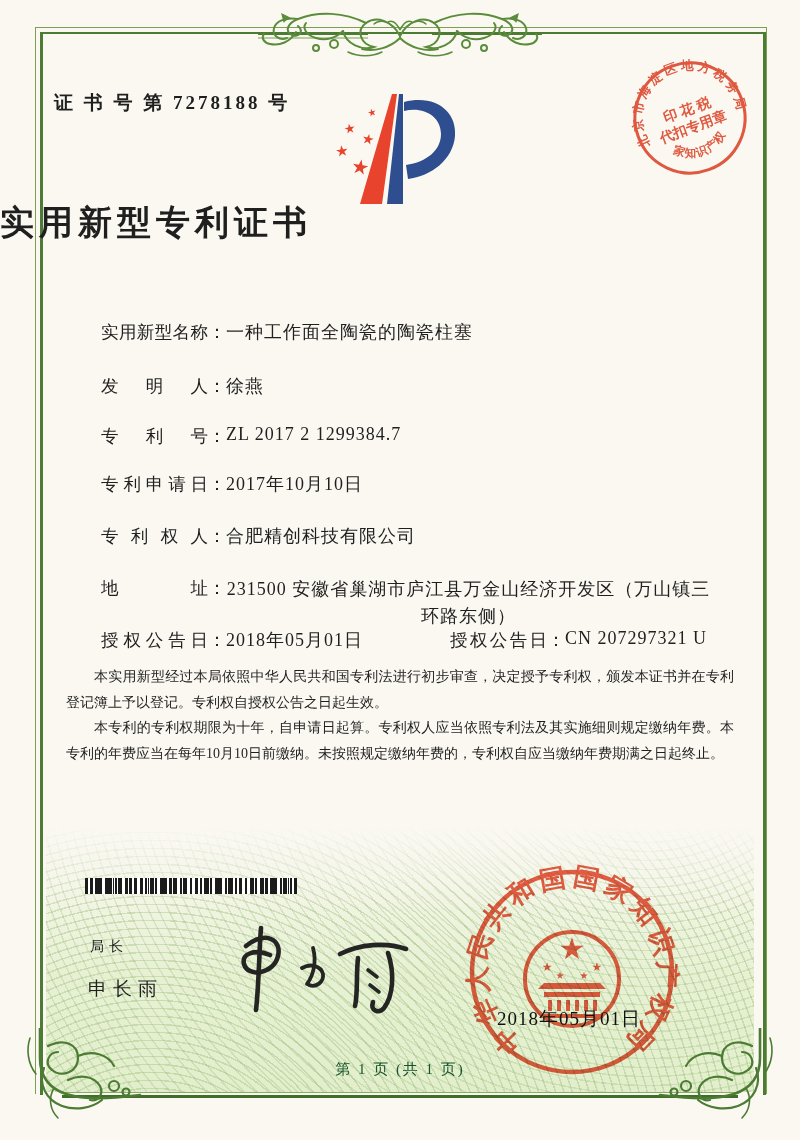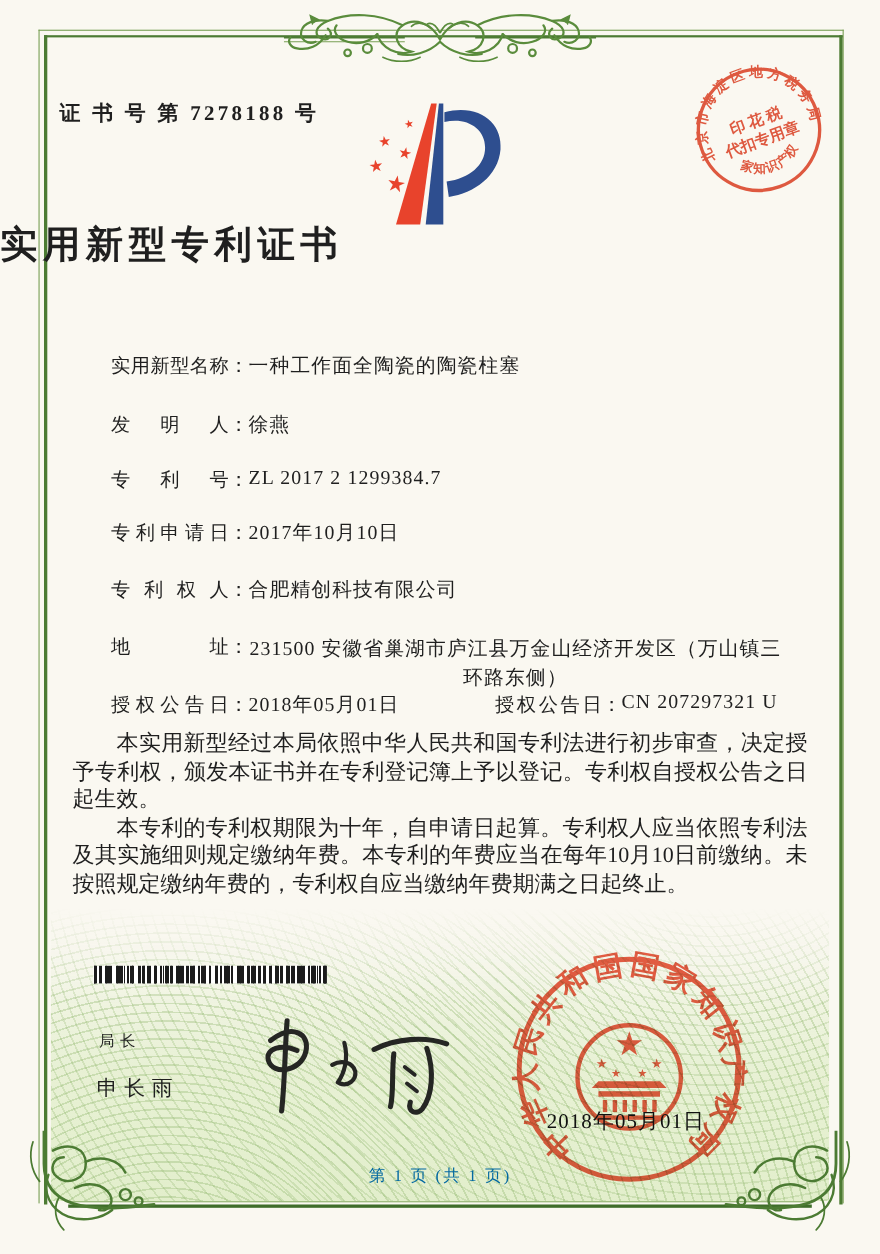--- a/index.html
+++ b/index.html
@@ -39,36 +39,36 @@
   }
   
   .frow{left:85px;font-size:18px;white-space:nowrap;margin-left:16px;}
   .flabel{display:inline-block;width:107px;text-align:justify;text-align-last:justify;font-size:17.5px;vertical-align:top;}
   .fcolon{display:inline-block;vertical-align:top;}
   .fvalue{display:inline-block;letter-spacing:1px;vertical-align:top;}
   .fvalue.wrap{white-space:normal;width:485px;line-height:27px;text-align:center;}
   .frow2{left:450px;font-size:18px;white-space:nowrap;}
   .flabel.narrow{width:97px;}
   
-  .body-text{left:66px;top:664px;width:668px;font-size:20px;line-height:25.5px;text-align:justify;}
+  .body-text{left:66px;top:664px;width:668px;font-size:14px;line-height:25.5px;text-align:justify;}
   .body-text p{margin:0;text-indent:2em;}
   
   .barcode{
     left:85px;top:878px;width:212px;height:16px;background:#fff;
     background-image:
       repeating-linear-gradient(90deg,#1b1b1b 0 2px,rgba(0,0,0,0) 2px 5px),
       repeating-linear-gradient(90deg,#1b1b1b 0 1px,rgba(0,0,0,0) 1px 7px),
       repeating-linear-gradient(90deg,#1b1b1b 0 3px,rgba(0,0,0,0) 3px 11px);
   }
   .director-title{left:90px;top:938px;font-size:14px;letter-spacing:5px;font-family:"Liberation Sans","DejaVu Sans",sans-serif;}
   .director-name{left:88px;top:976px;font-size:19px;letter-spacing:6px;font-family:"Liberation Sans","DejaVu Sans",sans-serif;}
   .seal-wrap{left:457px;top:857px;width:230px;height:230px;mix-blend-mode:multiply;}
   .seal-date{left:497px;top:1006px;font-size:19px;letter-spacing:1px;color:#111;}
   .stamp-wrap{left:612px;top:40px;width:156px;height:156px;mix-blend-mode:multiply;}
-  .footer{left:0;top:1060px;width:800px;text-align:center;font-size:15px;color:#0369a1;letter-spacing:2px;}
+  .footer{left:0;top:1060px;width:800px;text-align:center;font-size:15px;color:#14532d;letter-spacing:2px;}
   .logo-wrap{left:330px;top:92px;width:130px;height:115px;}
   .flourish-top{left:258px;top:8px;width:284px;height:54px;}
   .corner-left{left:18px;top:1028px;width:125px;height:95px;}
   .corner-right{left:657px;top:1028px;width:125px;height:95px;}
   .sig-wrap{left:218px;top:922px;width:200px;height:95px;}
   svg{display:block;}
 </style>
 </head>
 <body>
 

